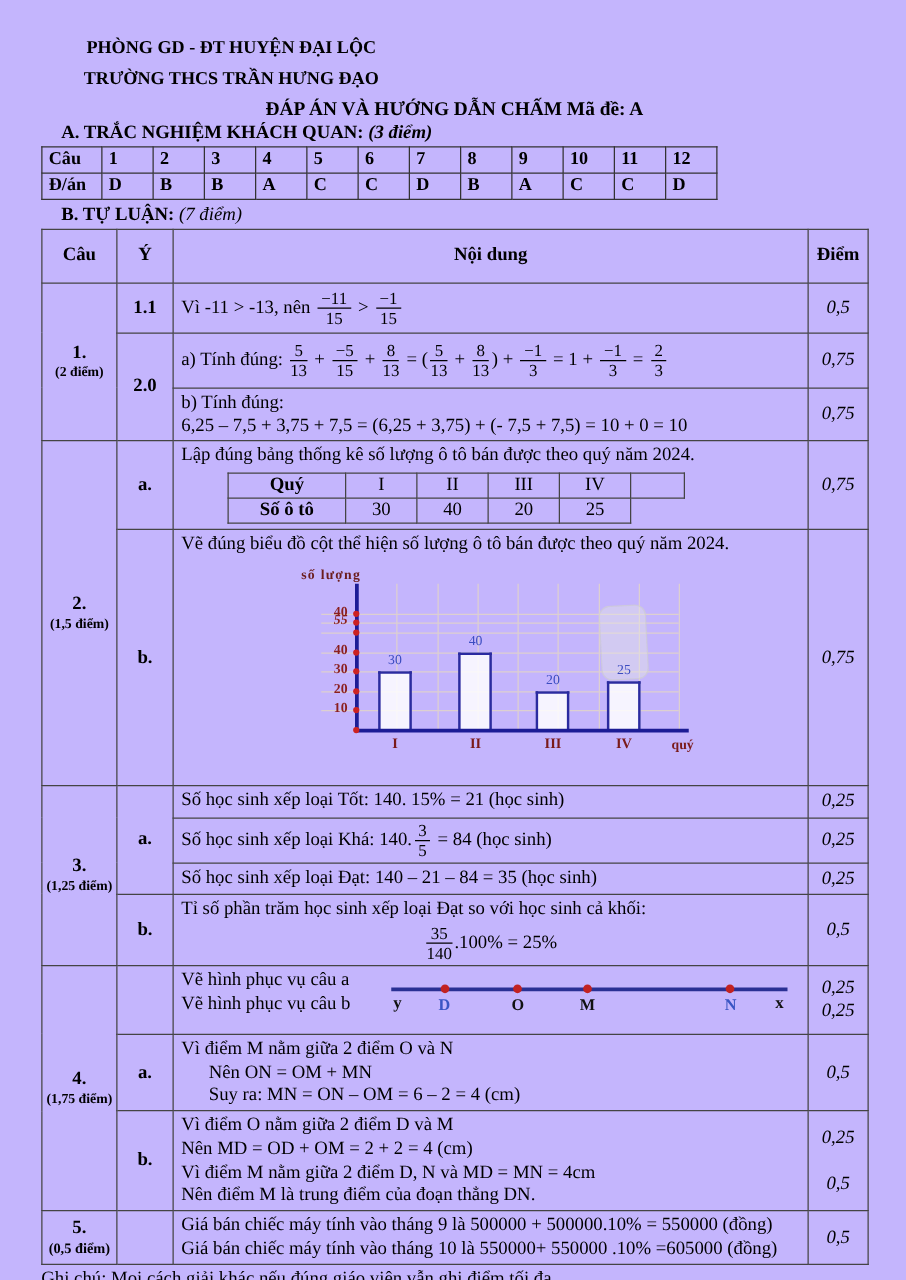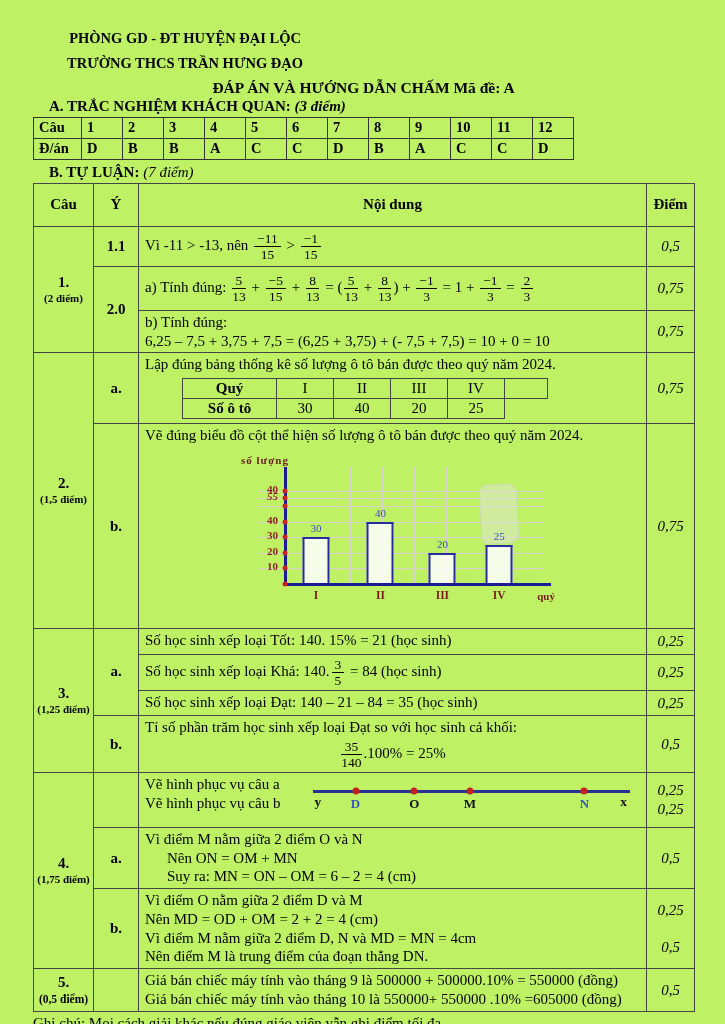--- a/index.html
+++ b/index.html
@@ -1,18 +1,18 @@
 <!DOCTYPE html>
 <html lang="vi"><head>
 <meta charset="utf-8">
 <style>
   html,body{margin:0;padding:0;background:#fff;}
   .doc{
     position:relative; width:725px; height:1024px; box-sizing:border-box;
-    padding:26px 31px 0 33px; background:#bef264; color:#000;
+    padding:26px 31px 0 33px; background:#c4b5fd; color:#000;
     font-family:"Liberation Serif","DejaVu Serif",serif; font-size:15px;
   }
   
   .hdr{display:flex; margin-bottom:2px;}
   .hdr-left{width:46%; text-align:center; font-weight:bold; font-size:14.5px; line-height:1.75;}
   .hdr-right{width:54%; text-align:center; font-weight:bold; font-size:15px; line-height:1.8;}
   .doc-title{text-align:center; font-weight:bold; font-size:15.5px; margin:1px 0 1px;}
   .sec-head{font-weight:bold; font-size:15px; margin:1px 16px 2px;}
   .sec-head .note{font-style:italic; font-weight:bold;}
   

